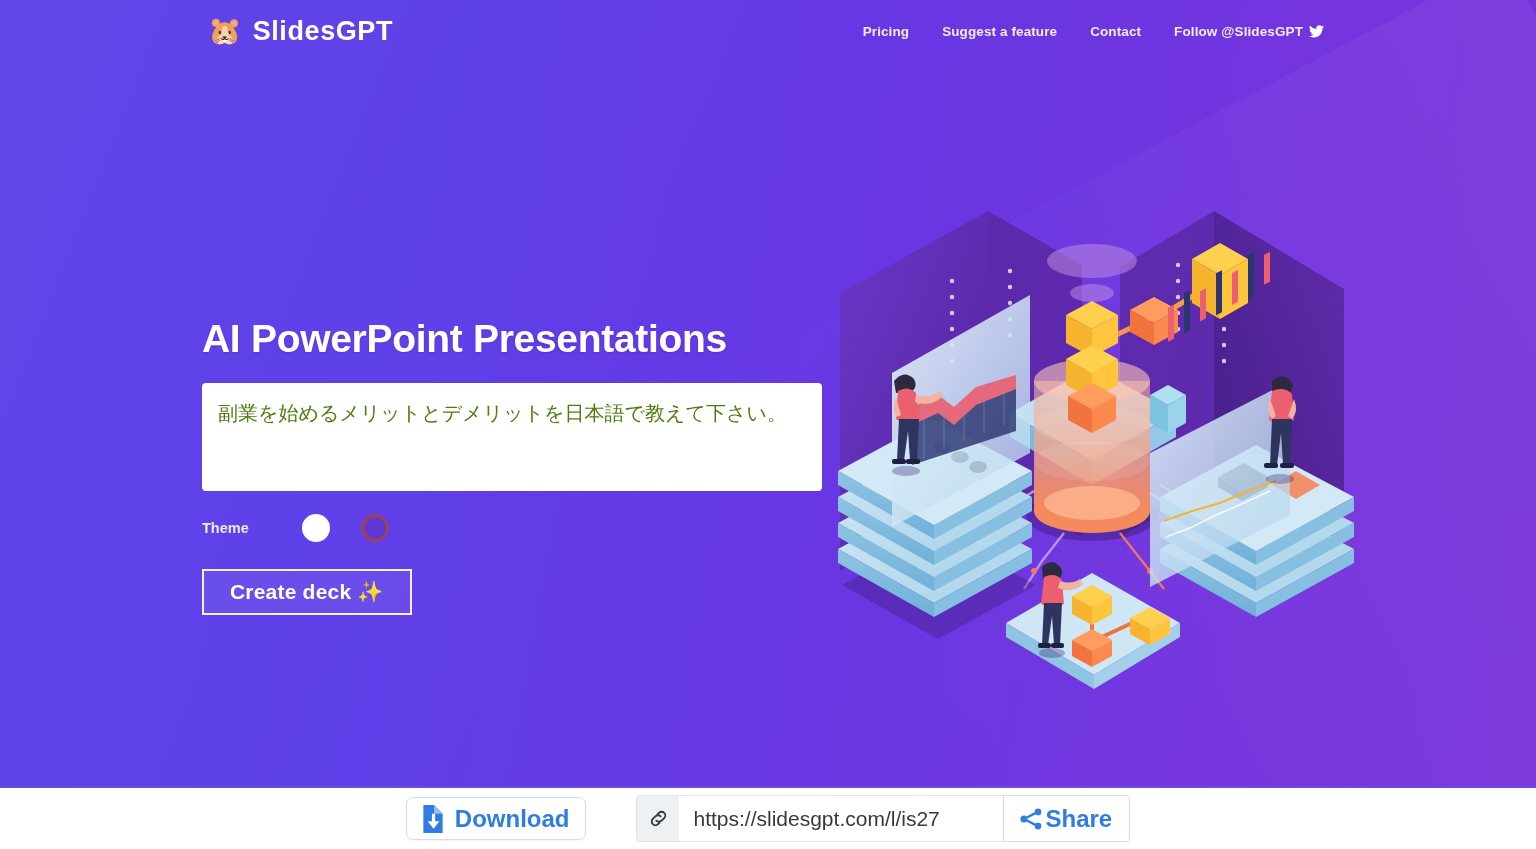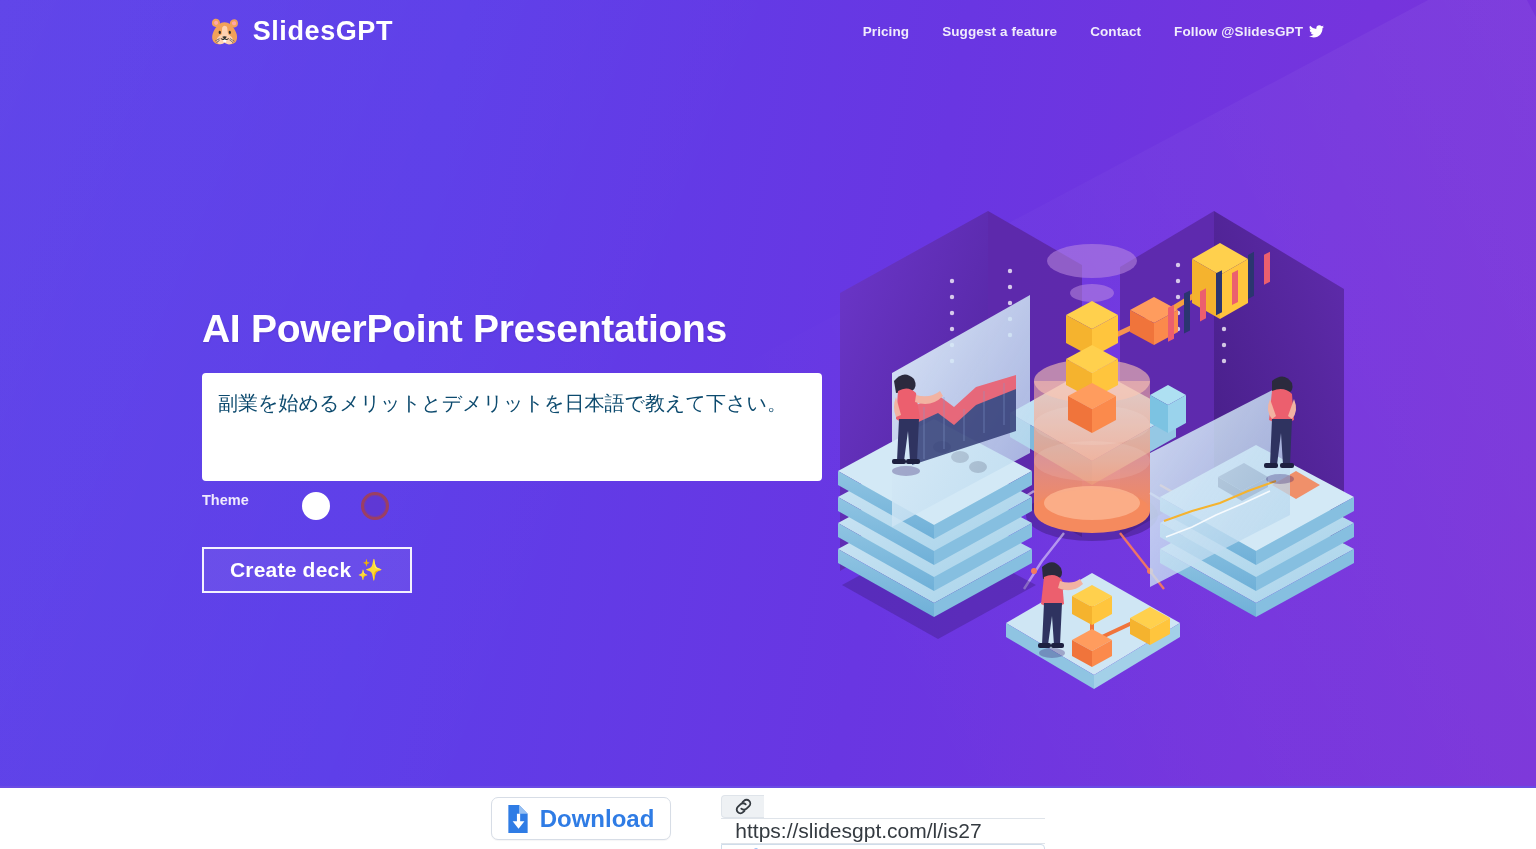--- a/index.html
+++ b/index.html
@@ -89,21 +89,21 @@
     white-space: nowrap;
     display: inline-flex;
     align-items: center;
     gap: 6px;
   }
   #main-nav .nav-link svg { display: block; }
 
   
   #hero-copy {
     position: absolute;
-    left: 202px; top: 308px;
+    left: 202px; top: 318px;
     width: 640px;
     z-index: 4;
   }
   #headline {
     color: #ffffff;
     font-size: 39px;
     font-weight: 800;
     letter-spacing: -.3px;
     line-height: 1.1;
     white-space: nowrap;
@@ -112,33 +112,33 @@
 
   #prompt-input {
     display: block;
     width: 620px;
     height: 108px;
     margin-top: 22px;
     padding: 13px 14px 10px 14px;
     border: 2px solid #ffffff;
     border-radius: 4px;
     background: #ffffff;
-    color: #0c4a6e;
+    color: #4d7c0f;
     font-family: "DejaVu Sans", "Liberation Sans", sans-serif;
     font-size: 20px;
     line-height: 1.55;
     resize: none;
     outline: none;
     overflow: hidden;
   }
 
   #theme-row {
-    margin-top: 11px;
+    margin-top: 23px;
     display: flex;
-    align-items: flex-start;
+    align-items: center;
   }
   #theme-label {
     color: #efeafd;
     font-size: 14.5px;
     font-weight: 700;
     width: 98px;
   }
   .theme-swatch {
     width: 28px; height: 28px;
     border-radius: 50%;
@@ -214,21 +214,20 @@
     cursor: pointer;
     box-shadow: 0 1px 1px rgba(20,30,60,.04);
     font-family: "Liberation Sans", sans-serif;
   }
   #download-button svg { display: block; flex: none; }
 
   #share-group {
     display: flex;
     align-items: stretch;
     height: 47px;
-    flex-direction: column;
   }
   #link-icon-box {
     width: 43px;
     display: flex;
     align-items: center;
     justify-content: center;
     background: #eef1f4;
     border: 1px solid #dfe4ea;
     border-right: none;
     border-radius: 4px 0 0 4px;

